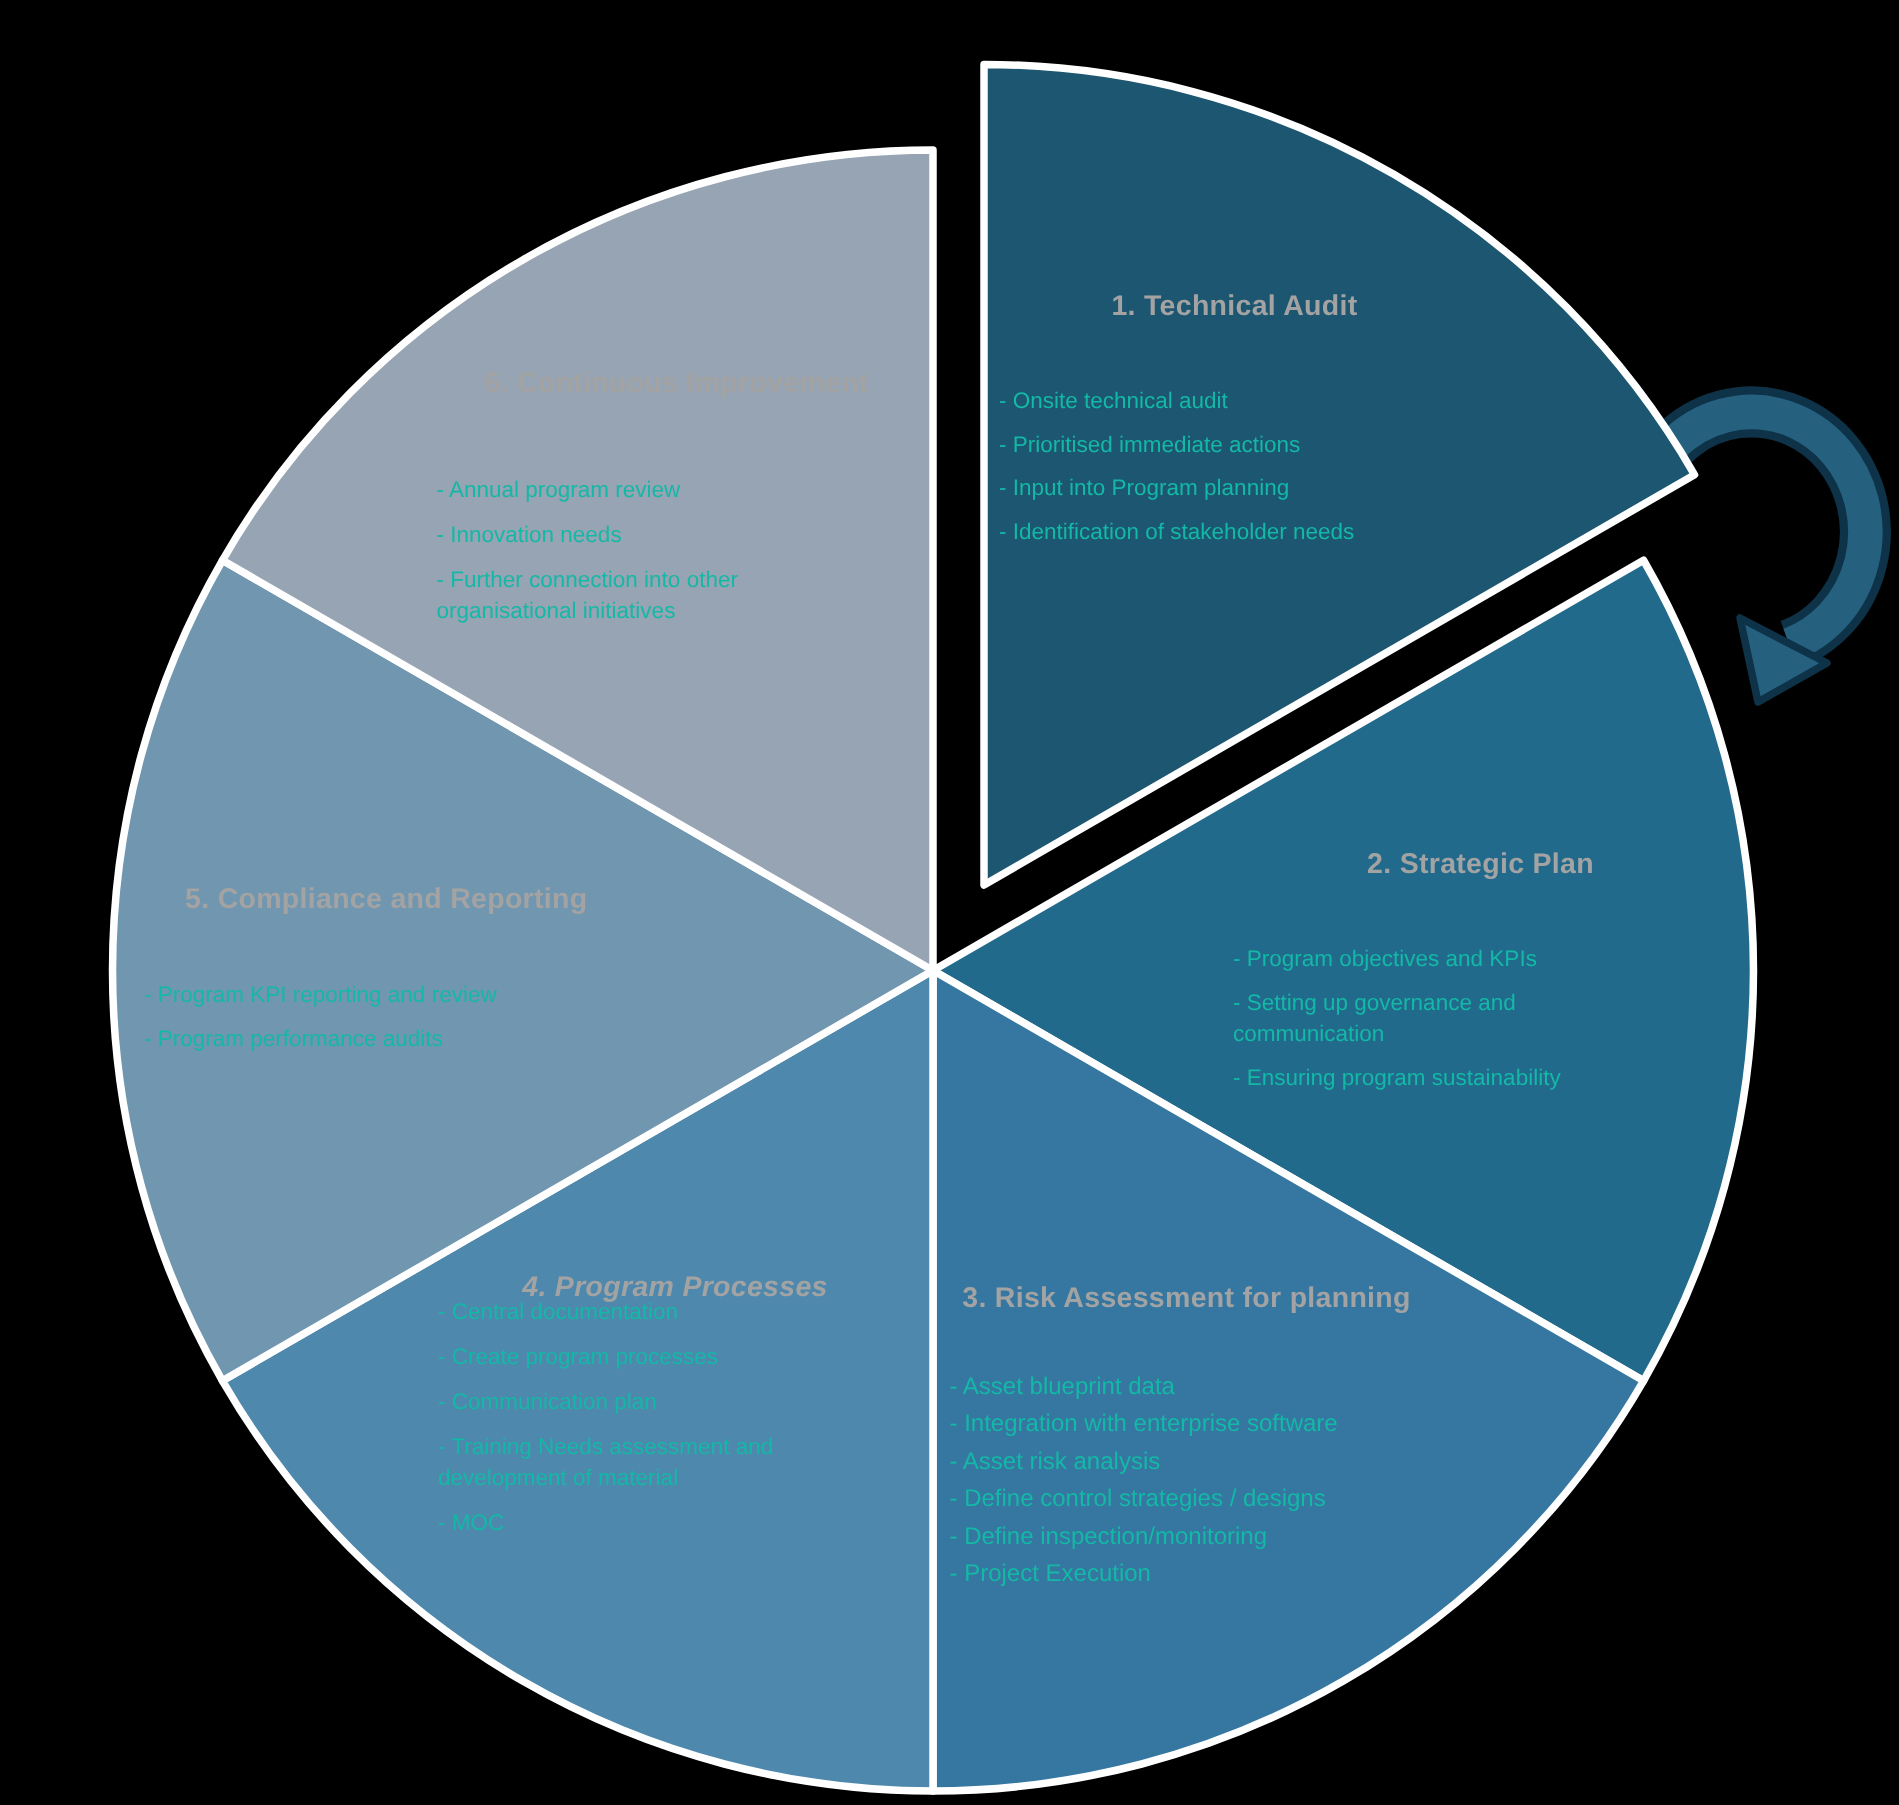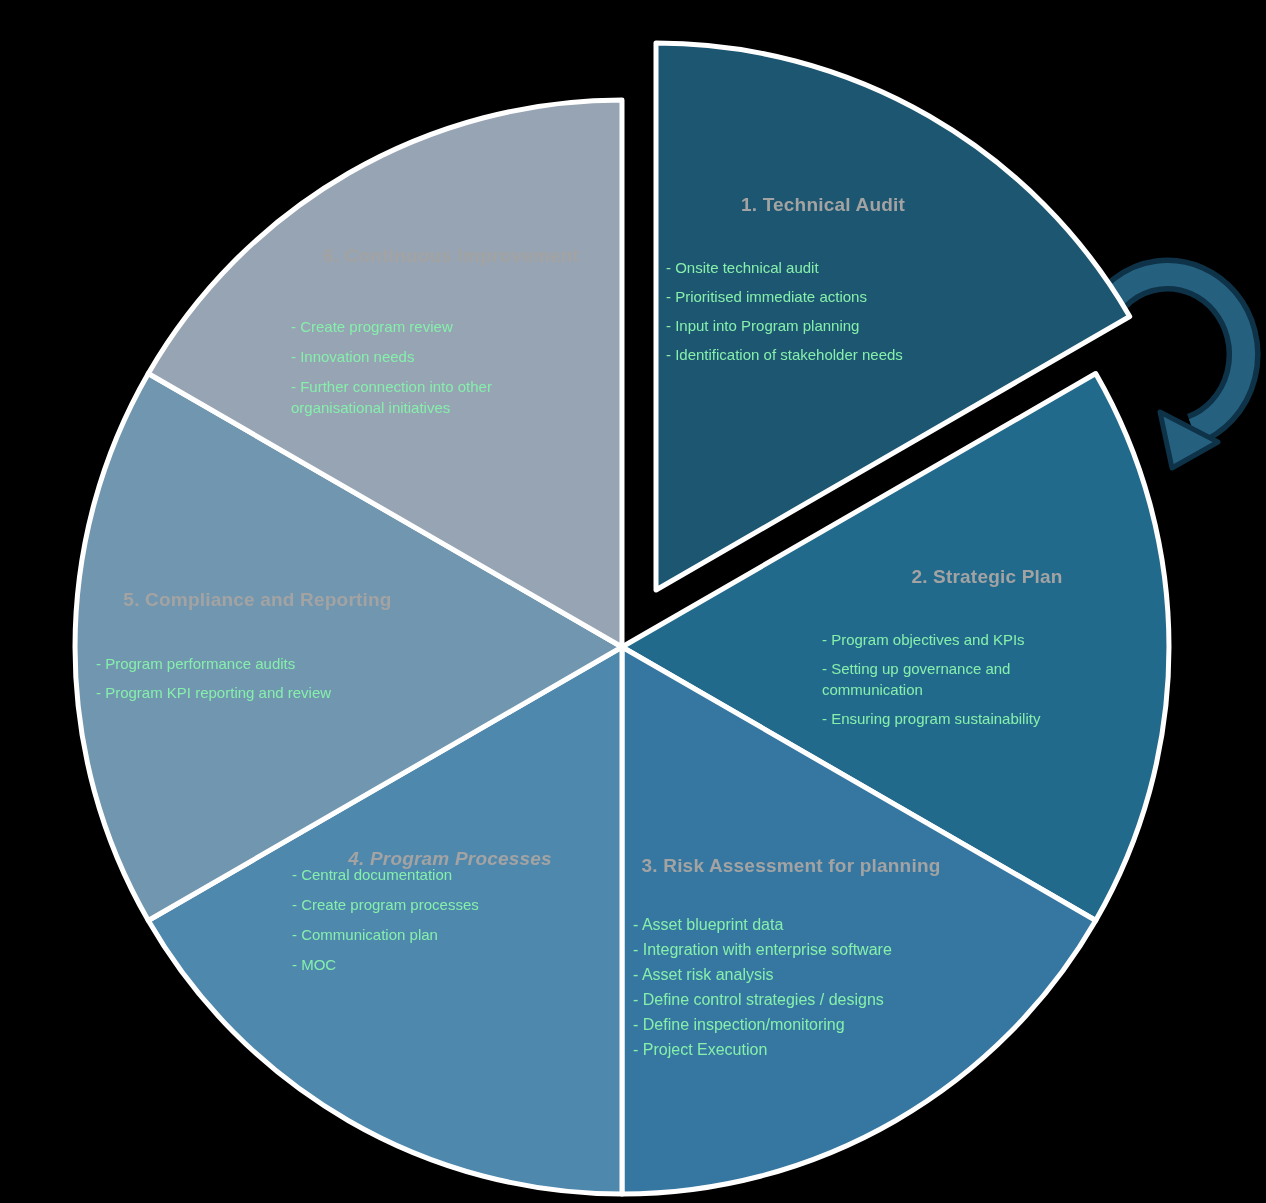--- a/index.html
+++ b/index.html
@@ -28,21 +28,21 @@
   .seg-title {
     position: absolute;
     color: #a3a3a3;
     font-weight: bold;
     font-size: 19px;
     text-align: center;
     letter-spacing: 0.2px;
   }
   .bullets {
     position: absolute;
-    color: #86efac;
+    color: #14b8a6;
     font-size: 15px;
   }
   .bullet {
     line-height: 21px;
     margin-bottom: 8px;
   }
   .bullets.small {
     font-size: 16px;
   }
   .bullets.small .bullet {
@@ -101,29 +101,30 @@
     <div class="bullet">- Define control strategies / designs</div>
     <div class="bullet">- Define inspection/monitoring</div>
     <div class="bullet">- Project Execution</div>
   </div>
 
   <div class="seg-title" style="left:300px; top:848px; width:300px;font-style:italic;">4. Program Processes</div>
   <div class="bullets wide-gap" style="left:292px; top:864px; width:270px;">
     <div class="bullet">- Central documentation</div>
     <div class="bullet">- Create program processes</div>
     <div class="bullet">- Communication plan</div>
+    <div class="bullet">- Training Needs assessment and development of material</div>
     <div class="bullet">- MOC</div>
   </div>
 
   <div class="seg-title" style="left:100px; top:589px; width:315px;">5. Compliance and Reporting</div>
   <div class="bullets" style="left:96px; top:653px; width:310px;">
+    <div class="bullet">- Program KPI reporting and review</div>
     <div class="bullet">- Program performance audits</div>
-    <div class="bullet">- Program KPI reporting and review</div>
   </div>
 
   <div class="seg-title" style="left:301px; top:245px; width:300px;">6. Continuous Improvement</div>
   <div class="bullets wide-gap" style="left:291px; top:316px; width:280px;">
-    <div class="bullet">- Create program review</div>
+    <div class="bullet">- Annual program review</div>
     <div class="bullet">- Innovation needs</div>
     <div class="bullet">- Further connection into other organisational initiatives</div>
   </div>
 
 </div>
 
 </body></html>

